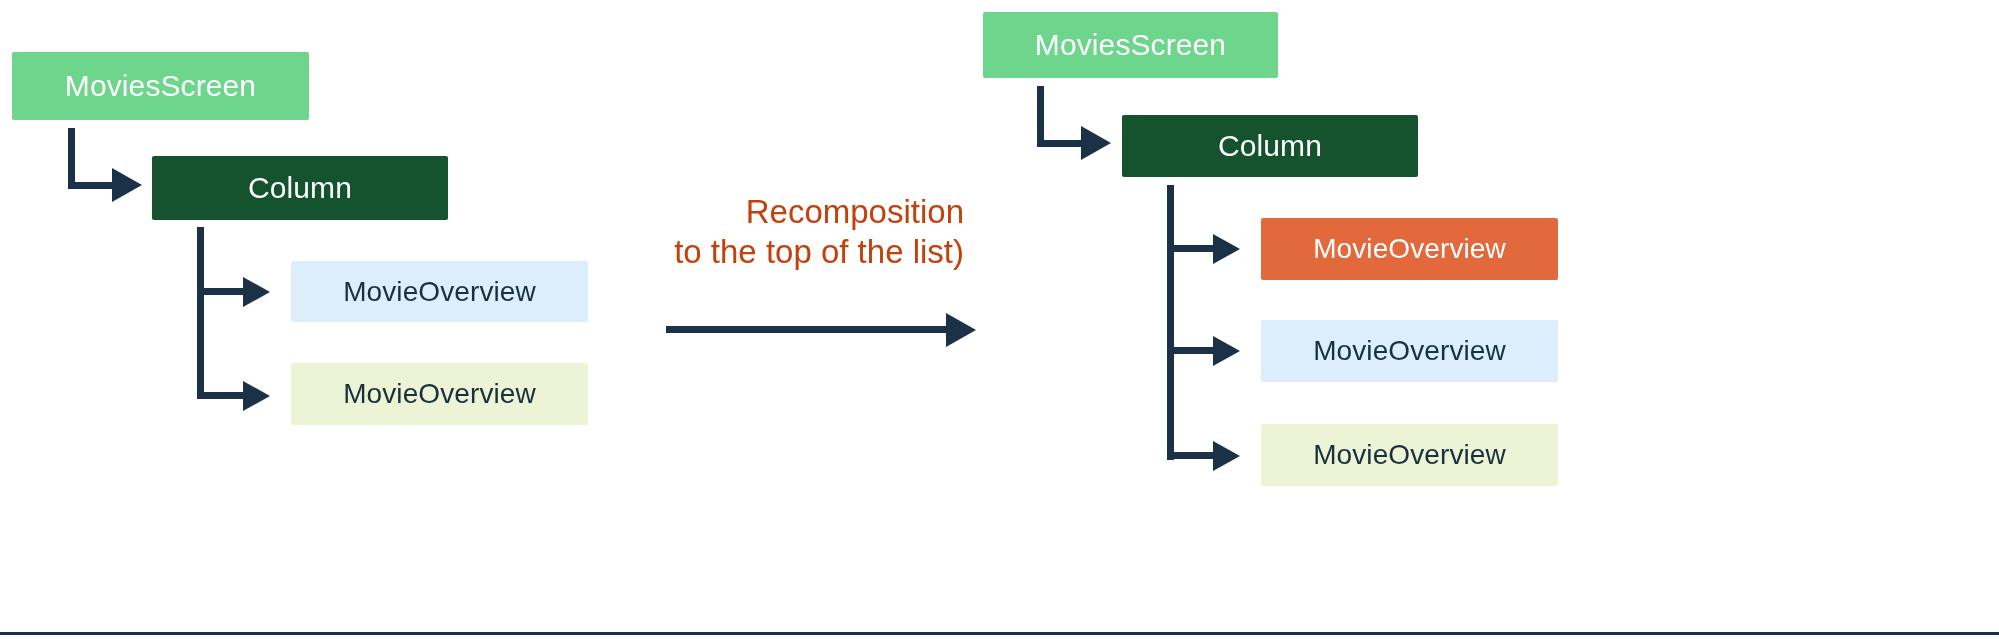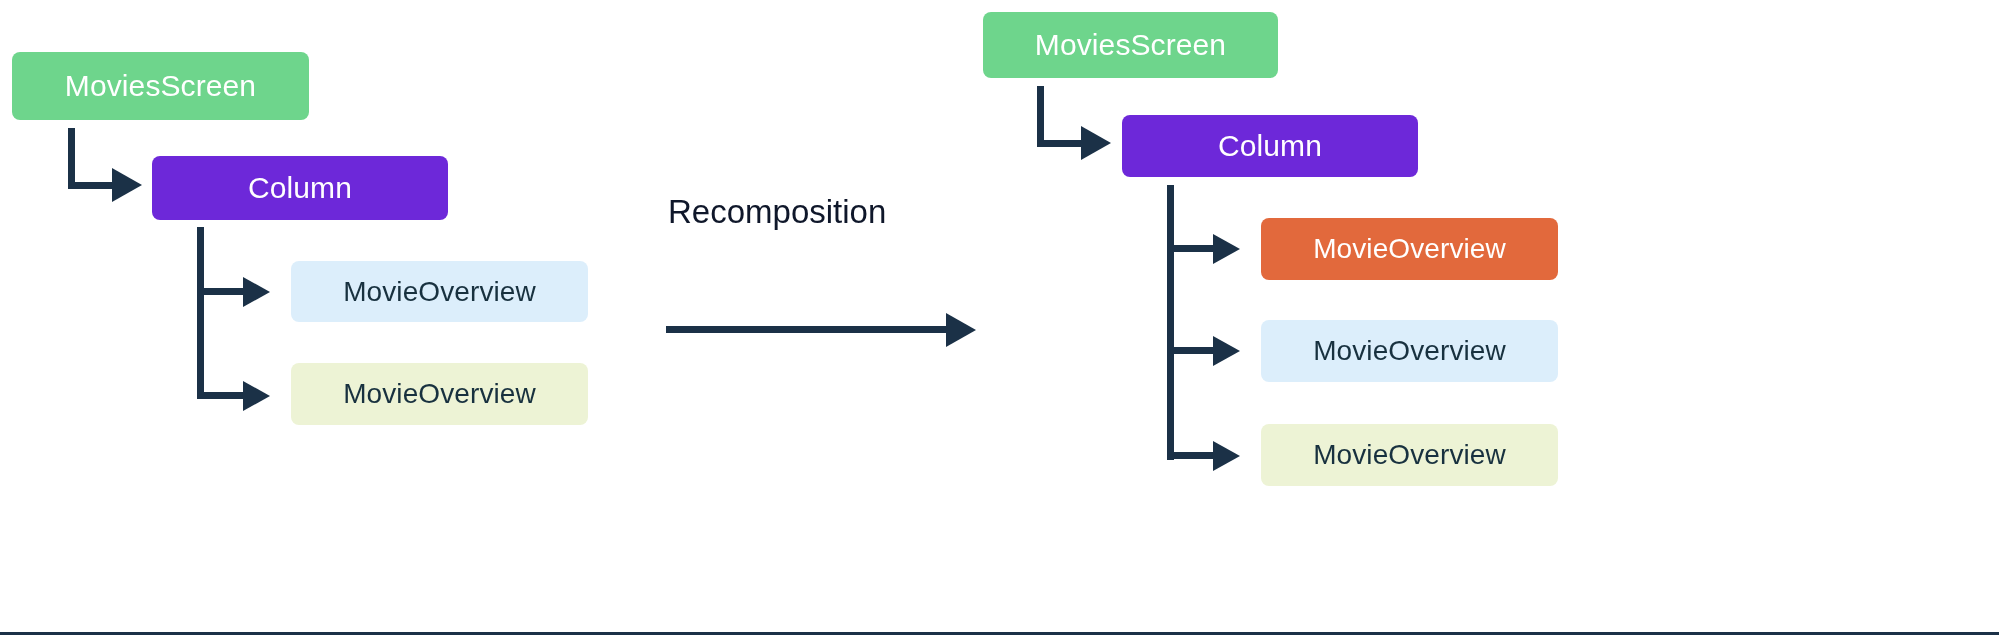--- a/index.html
+++ b/index.html
@@ -24,29 +24,29 @@
     top: 632px;
     width: 1999px;
     height: 3px;
     background: #1b3147;
   }
 
   
   .node {
     position: absolute;
     box-sizing: border-box;
-    border-radius: 8px;
+    border-radius: 2px;
     display: flex;
     align-items: center;
     justify-content: center;
     white-space: nowrap;
     letter-spacing: 0.1px;
   }
   .node-green   { background: #6ed58c; color: #ffffff; }
-  .node-blue    { background: #6d28d9; color: #ffffff; }
+  .node-blue    { background: #14532d; color: #ffffff; }
   .node-orange  { background: #e2693c; color: #ffffff; }
   .node-lblue   { background: #dceefb; color: #18313f; }
   .node-lgreen  { background: #edf3d5; color: #18313f; }
 
   
   .seg {
     position: absolute;
     background: #1b3147;
   }
   .arrowhead {
@@ -62,22 +62,22 @@
     width: 0;
     height: 0;
     border-top: 15px solid transparent;
     border-bottom: 15px solid transparent;
     border-left: 27px solid #1b3147;
   }
 
   
   .caption {
     position: absolute;
-    color: #0f172a;
-    text-align: left;
+    color: #c2410c;
+    text-align: right;
     line-height: 1.22;
     font-size: 33px;
     white-space: nowrap;
   }
   .caption-line { display: block; }
 </style>
 </head>
 <body>
 
 <div id="canvas">
@@ -95,20 +95,21 @@
   <div class="seg" style="left:197px; top:288px; width:50px; height:7px;"></div>
   <div class="arrowhead-sm" style="left:243px; top:277px;"></div>
   <div class="node node-lblue" style="left:291px; top:261px; width:297px; height:61px; font-size:28px;">MovieOverview</div>
 
   <div class="seg" style="left:197px; top:392px; width:50px; height:7px;"></div>
   <div class="arrowhead-sm" style="left:243px; top:381px;"></div>
   <div class="node node-lgreen" style="left:291px; top:363px; width:297px; height:62px; font-size:28px;">MovieOverview</div>
 
   <div class="caption" style="left:668px; top:192px; width:296px;">
     <span class="caption-line">Recomposition</span>
+    <span class="caption-line">to the top of the list)</span>
   </div>
 
   <div class="seg" style="left:666px; top:326px; width:288px; height:7px;"></div>
   <div class="arrowhead" style="left:946px; top:313px;"></div>
 
   <div class="node node-green" style="left:983px; top:12px; width:295px; height:66px; font-size:30px;">MoviesScreen</div>
 
   <div class="seg" style="left:1037px; top:86px; width:7px; height:60px;"></div>
   <div class="seg" style="left:1037px; top:140px; width:48px; height:7px;"></div>
   <div class="arrowhead" style="left:1081px; top:126px;"></div>

